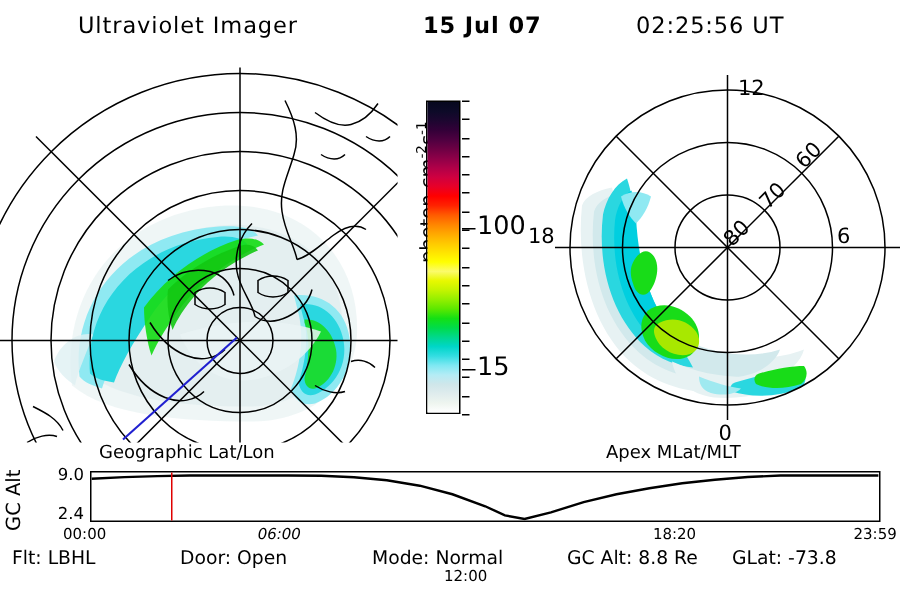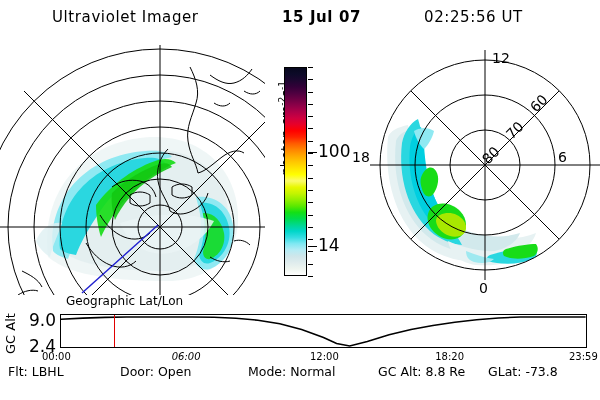--- a/index.html
+++ b/index.html
@@ -41,21 +41,21 @@
   .subcap{position:absolute;font-size:12px;white-space:nowrap;}
   #cap-geo{left:66px;top:294px;}
   #cap-apex{left:404px;top:294px;}
 
   
   #gcalt-panel{left:0;top:306px;width:600px;height:54px;}
   #gc-ylabel{position:absolute;left:2px;top:6px;width:16px;height:42px;}
   #gc-ylabel span{position:absolute;left:-13px;top:14px;width:42px;
      transform:rotate(-90deg);transform-origin:50% 50%;
      font-size:13px;text-align:center;white-space:nowrap;}
-  .gc-ytick{position:absolute;font-size:17px;white-space:nowrap;text-align:right;}
+  .gc-ytick{position:absolute;font-size:11px;white-space:nowrap;text-align:right;}
   #gc-ytop{left:20px;top:4px;width:36px;}
   #gc-ybot{left:20px;top:30px;width:36px;}
   #gc-box{position:absolute;left:60px;top:8px;width:527px;height:34px;
           border:1px solid #000;box-sizing:border-box;}
   #gc-marker{position:absolute;top:0;width:1px;height:100%;background:#e00000;}
   .gc-xlab{position:absolute;top:45px;font-size:10px;white-space:nowrap;}
 
   
   #status{left:0;top:364px;width:600px;height:34px;}
   .st-row{position:absolute;left:0;width:600px;height:16px;}
@@ -178,21 +178,21 @@
         <div class="cb-tick" style="left: 40px; width: 5px; top: 144.235px;"></div>
         <div class="cb-tick" style="left: 40px; width: 5px; top: 156.529px;"></div>
         <div class="cb-tick" style="left: 40px; width: 5px; top: 168.824px;"></div>
         <div class="cb-tick" style="left: 40px; width: 5px; top: 181.118px;"></div>
         <div class="cb-tick" style="left: 40px; width: 5px; top: 193.412px;"></div>
         <div class="cb-tick" style="left: 40px; width: 5px; top: 205.706px;"></div>
         <div class="cb-tick" style="left: 40px; width: 5px; top: 218px;"></div>
         <div class="cb-tick" style="top: 93.645px; width: 9px; height: 1.5px;"></div>
         <div class="cb-lab" style="top: 87.645px;">100</div>
         <div class="cb-tick" style="top: 187.695px; width: 9px; height: 1.5px;"></div>
-        <div class="cb-lab" style="top: 181.695px;">14</div>
+        <div class="cb-lab" style="top: 181.695px;">15</div>
       </div>
   </div>
 
   <div class="polar-wrap" id="apex-plot">
     <svg class="polar-svg" width="260" height="252" viewBox="0 0 260 252">
       <defs>
         <clipPath id="apexclip">
             <circle cx="145" cy="120" r="105"></circle>
           </clipPath>
       </defs>
@@ -254,39 +254,40 @@
 
       <g font-family="DejaVu Sans, Liberation Sans, sans-serif" font-size="14" fill="#000">
         <text id="apx-mlat-60" x="196" y="68" transform="rotate(-45 196 68)">60</text>
         <text id="apx-mlat-70" x="172" y="95" transform="rotate(-45 172 95)">70</text>
         <text id="apx-mlat-80" x="148" y="120" transform="rotate(-45 148 120)">80</text>
       </g>
     </svg>
   </div>
 
   <div class="subcap" id="cap-geo">Geographic Lat/Lon</div>
+  <div class="subcap" id="cap-apex">Apex MLat/MLT</div>
 
   <div class="abs" id="gcalt-panel">
     <div id="gc-ylabel">
       <span>GC Alt</span>
     </div>
     <div class="gc-ytick" id="gc-ytop">9.0</div>
     <div class="gc-ytick" id="gc-ybot">2.4</div>
 
     <div id="gc-box">
       <svg id="gc-svg" width="525" height="32" viewBox="0 0 525 32" preserveAspectRatio="none">
         <polyline id="gc-curve" fill="none" stroke="#000" stroke-width="1.6" points="0.0,4.2 21.9,3.1 43.8,2.4 65.6,2.0 87.5,2.0 109.4,2.0 131.3,2.0 153.1,2.2 175.0,3.2 196.9,5.2 218.8,8.8 240.6,14.5 262.5,22.5 275.6,28.6 288.7,31.0 306.3,26.6 328.1,19.7 350.0,14.5 371.9,10.5 393.8,7.2 415.6,4.8 437.5,3.0 459.4,2.0 481.3,2.0 503.1,2.0 524.6,2.0"></polyline>
       </svg>
       <div id="gc-marker" style="left: 10.07%;"></div>
     </div>
 
     <div id="gc-xlabels">
         <div class="gc-xlab" style="left: 42px;">00:00</div>
         <div class="gc-xlab" style="left: 171.75px; font-style: italic;">06:00</div>
-        <div class="gc-xlab" style="left: 310px;">12:00</div>
+        <div class="gc-xlab" style="left: 296px; margin-top: 28px;">12:00</div>
         <div class="gc-xlab" style="left: 435.25px;">18:20</div>
         <div class="gc-xlab" style="left: 569px;">23:59</div>
       </div>
   </div>
 
   <div class="abs" id="status">
     <div class="st-row" id="st-row1" style="top:0px;">
         <div class="st-cell" style="left: 8px;"><span>Flt: </span><span>LBHL</span></div>
         <div class="st-cell" style="left: 248px;"><span>Mode: </span><span>Normal</span></div>
         <div class="st-cell" style="left: 120px;"><span>Door: </span><span>Open</span></div>

